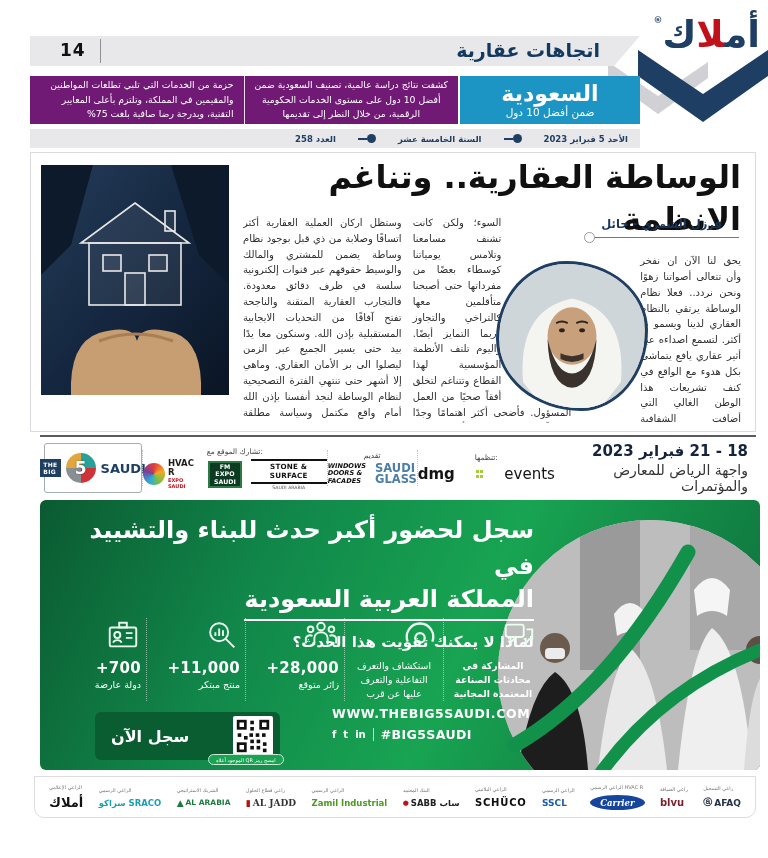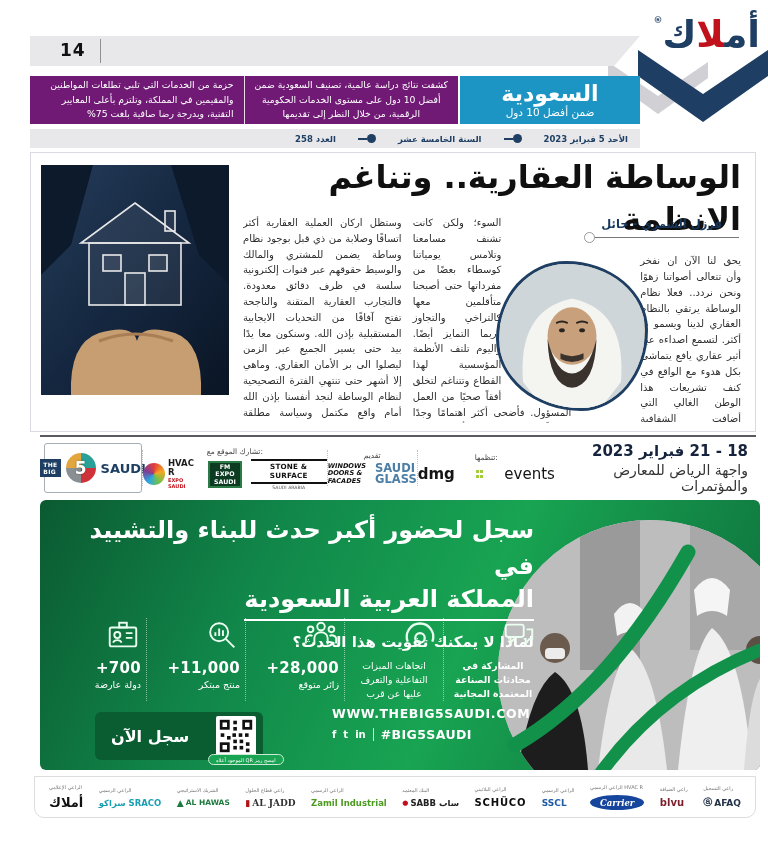--- a/index.html
+++ b/index.html
@@ -89,21 +89,21 @@
   .ad-h2{display:inline-block;font-size:24px;font-weight:700;border-bottom:2px solid #fff;padding-bottom:5px;line-height:1.25}
   .ad-sub{margin-top:12px;font-size:15px;font-weight:700}
   .ad-stats{position:absolute;left:8px;top:118px;width:494px;display:flex;direction:rtl}
   .stat{flex:1;display:flex;flex-direction:column;align-items:flex-start;padding:0 5px;border-left:1.5px dotted rgba(255,255,255,.5)}
   .stat:last-child{border-left:none}
   .stat svg{width:36px;height:36px;margin-bottom:5px}
   .stat .val{font-size:15px;font-weight:800;letter-spacing:.3px}
   .stat .lab{font-size:9.5px;margin-top:2px}
   .stat .ttl{font-size:9.3px;font-weight:700;line-height:1.5;text-align:center}
   .stat .ttl.light{font-weight:400}
-  .ad-btn{position:absolute;left:55px;bottom:10px;width:168px;height:48px;background:#0a5c31;border-radius:6px;
+  .ad-btn{position:absolute;left:55px;bottom:10px;width:185px;height:48px;background:#0a5c31;border-radius:6px;
           display:flex;align-items:center;justify-content:space-between;padding:0 7px 0 16px;direction:ltr;cursor:pointer}
   .ad-btn .txt{font-size:16px;font-weight:700;color:#fff}
   .qr{width:40px;height:40px;background:#fff;border-radius:2px;padding:2px}
   .qr svg{width:100%;height:100%}
   .qr-pill{position:absolute;left:168px;bottom:5px;background:#18a452;border:1px solid #cfe9d7;color:#fff;
            font-size:5px;padding:1.5px 7px;border-radius:7px;white-space:nowrap}
   .ad-url{position:absolute;left:292px;bottom:28px;direction:ltr;text-align:left}
   .ad-url .url{font-size:12.5px;font-weight:700;letter-spacing:.6px}
   .socials{display:flex;align-items:center;gap:7px;margin-top:6px}
   .soc{font-size:10px;font-weight:800;color:#fff}
@@ -137,20 +137,21 @@
 
 <div class="page">
 
   <div class="logo-word"><span>أم</span><span class="red">لا</span><span>ك</span><sup>®</sup></div>
   <svg class="logo-chev" viewBox="0 0 160 92">
     <polygon points="0,12 50,46 100,12 100,28 50,64 0,28" fill="#d0d0d5"></polygon>
     <polygon points="30,0 95,44 160,0 160,26 95,72 30,26" fill="#1e3f63"></polygon>
   </svg>
 
   <div class="m-strip">
+    <div class="title">اتجاهات عقارية</div>
     <div class="num">14</div>
     <div class="numdiv"></div>
   </div>
 
   <div class="banner">
     <div class="b-title">
       <div class="t1">السعودية</div>
       <div class="t2">ضمن أفضل 10 دول</div>
     </div>
     <div class="b-col c1">كشفت نتائج دراسة عالمية، تصنيف السعودية ضمن أفضل 10 دول على مستوى الخدمات الحكومية الرقمية، من خلال النظر إلى تقديمها</div>
@@ -327,21 +328,21 @@
             <path d="M10 20 v6 l6 -6"></path>
             <path d="M27 12 h6 v10 h-3 l-4 5 v-5 h-2"></path>
         </svg>
         <div class="ttl">المشاركة في محادثات الصناعة المعتمدة المجانية</div>
       </div>
       <div class="stat">
         <svg viewBox="0 0 38 38" fill="none" stroke="#eafff0" stroke-width="2.4">
           <path d="M6 25 A14 14 0 1 1 32 25"></path>
             <circle cx="19" cy="21" r="5"></circle>
         </svg>
-        <div class="ttl light">اتجاهات الميزات التفاعلية والتعرف عليها عن قرب</div>
+        <div class="ttl light">استكشاف والتعرف التفاعلية والتعرف عليها عن قرب</div>
       </div>
       <div class="stat">
         <svg viewBox="0 0 38 38" fill="none" stroke="#eafff0" stroke-width="2">
           <circle cx="19" cy="9" r="4"></circle>
             <path d="M12 28 v-7 a7 6 0 0 1 14 0 v7"></path>
           <circle cx="8" cy="12" r="3"></circle>
             <path d="M3 27 v-6 a5 5 0 0 1 7 -2"></path>
           <circle cx="30" cy="12" r="3"></circle>
             <path d="M35 27 v-6 a5 5 0 0 0 -7 -2"></path>
         </svg>
@@ -417,21 +418,21 @@
     <div class="sp sp1">
         <span class="lab">الراعي الإعلامي</span>
         <span class="logo">أملاك</span>
       </div>
     <div class="sp sp2">
         <span class="lab">الراعي الرسمي</span>
         <span class="logo">سراكو SRACO</span>
       </div>
     <div class="sp sp3">
         <span class="lab">الشريك الاستراتيجي</span>
-        <span class="logo">AL HAWAS</span>
+        <span class="logo">AL ARABIA</span>
       </div>
     <div class="sp sp4">
         <span class="lab">راعي قطاع الحلول</span>
         <span class="logo">AL JADD</span>
       </div>
     <div class="sp sp5">
         <span class="lab">الراعي الرسمي</span>
         <span class="logo">Zamil Industrial</span>
       </div>
     <div class="sp sp6">

